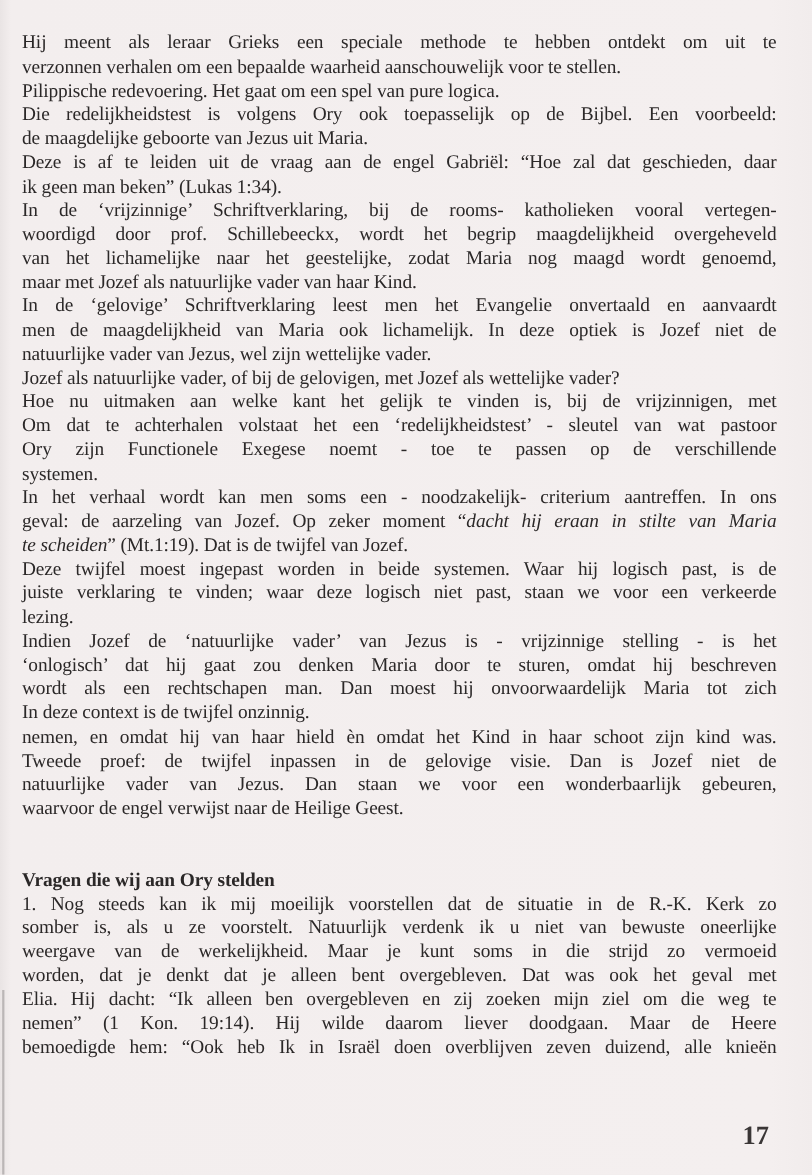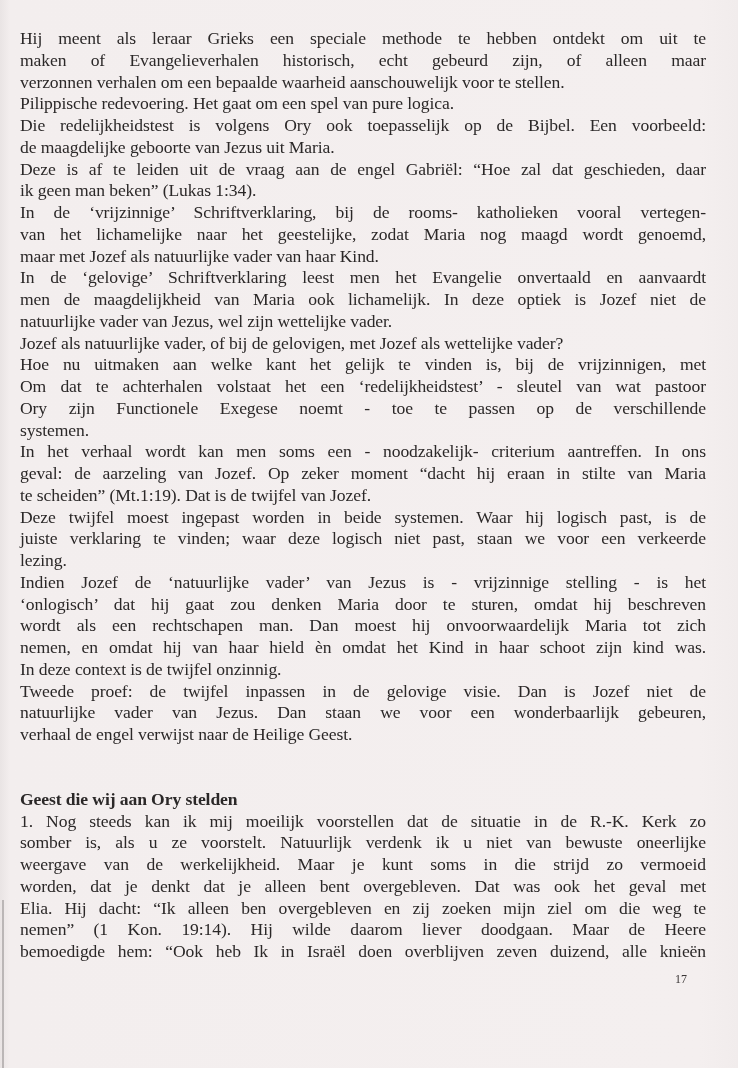--- a/index.html
+++ b/index.html
@@ -28,57 +28,57 @@
     white-space: nowrap;
     text-align: justify; text-align-last: justify;
     overflow: visible;
   }
   .line.last { text-align-last: left; }
   .spacer { height: 43px; }
   .heading {
     font-weight: bold; height: 21.75px; line-height: 21.75px;
     white-space: nowrap;
   }
-  .it { }
+  .it { font-style: italic; }
   .page-number {
-    position: absolute; left: 675px; top: 972px;
-    font-family: "Liberation Serif", serif; font-size: 12px; color: #3a3636;
+    position: absolute; left: 675px; top: 1020px;
+    font-family: "Liberation Serif", serif; font-size: 24px; color: #3a3636; font-weight: bold;
   }
 </style>
 </head>
 <body>
 
 <div class="page">
   <div class="edge-line"></div>
 
   <div class="text">
     <div style="height:24px"></div>
 
     <div>
       <div class="line">Hij meent als leraar Grieks een speciale methode te hebben ontdekt om uit te</div>
-      <div class="line">maken of Evangelieverhalen historisch, echt gebeurd zijn, of alleen maar</div>
       <div class="line last">verzonnen verhalen om een bepaalde waarheid aanschouwelijk voor te stellen.</div>
     </div>
 
     <div>
       <div class="line last">Pilippische redevoering. Het gaat om een spel van pure logica.</div>
     </div>
 
     <div>
       <div class="line">Die redelijkheidstest is volgens Ory ook toepasselijk op de Bijbel. Een voorbeeld:</div>
       <div class="line last">de maagdelijke geboorte van Jezus uit Maria.</div>
     </div>
 
     <div>
       <div class="line">Deze is af te leiden uit de vraag aan de engel Gabriël: “Hoe zal dat geschieden, daar</div>
       <div class="line last">ik geen man beken” (Lukas 1:34).</div>
     </div>
 
     <div>
       <div class="line">In de ‘vrijzinnige’ Schriftverklaring, bij de rooms- katholieken vooral vertegen-</div>
+      <div class="line">woordigd door prof. Schillebeeckx, wordt het begrip maagdelijkheid overgeheveld</div>
       <div class="line">van het lichamelijke naar het geestelijke, zodat Maria nog maagd wordt genoemd,</div>
       <div class="line last">maar met Jozef als natuurlijke vader van haar Kind.</div>
     </div>
 
     <div>
       <div class="line">In de ‘gelovige’ Schriftverklaring leest men het Evangelie onvertaald en aanvaardt</div>
       <div class="line">men de maagdelijkheid van Maria ook lichamelijk. In deze optiek is Jozef niet de</div>
       <div class="line last">natuurlijke vader van Jezus, wel zijn wettelijke vader.</div>
     </div>
 
@@ -102,34 +102,34 @@
     <div>
       <div class="line">Deze twijfel moest ingepast worden in beide systemen. Waar hij logisch past, is de</div>
       <div class="line">juiste verklaring te vinden; waar deze logisch niet past, staan we voor een verkeerde</div>
       <div class="line last">lezing.</div>
     </div>
 
     <div>
       <div class="line">Indien Jozef de ‘natuurlijke vader’ van Jezus is - vrijzinnige stelling - is het</div>
       <div class="line">‘onlogisch’ dat hij gaat zou denken Maria door te sturen, omdat hij beschreven</div>
       <div class="line">wordt als een rechtschapen man. Dan moest hij onvoorwaardelijk Maria tot zich</div>
+      <div class="line last">In deze context is de twijfel onzinnig.</div>
       <div class="line">nemen, en omdat hij van haar hield èn omdat het Kind in haar schoot zijn kind was.</div>
-      <div class="line last">In deze context is de twijfel onzinnig.</div>
     </div>
 
     <div>
       <div class="line">Tweede proef: de twijfel inpassen in de gelovige visie. Dan is Jozef niet de</div>
       <div class="line">natuurlijke vader van Jezus. Dan staan we voor een wonderbaarlijk gebeuren,</div>
-      <div class="line last">verhaal de engel verwijst naar de Heilige Geest.</div>
+      <div class="line last">waarvoor de engel verwijst naar de Heilige Geest.</div>
     </div>
 
     <div class="spacer"></div>
 
     <div>
-      <div class="heading">Geest die wij aan Ory stelden</div>
+      <div class="heading">Vragen die wij aan Ory stelden</div>
       <div class="line">1. Nog steeds kan ik mij moeilijk voorstellen dat de situatie in de R.-K. Kerk zo</div>
       <div class="line">somber is, als u ze voorstelt. Natuurlijk verdenk ik u niet van bewuste oneerlijke</div>
       <div class="line">weergave van de werkelijkheid. Maar je kunt soms in die strijd zo vermoeid</div>
       <div class="line">worden, dat je denkt dat je alleen bent overgebleven. Dat was ook het geval met</div>
       <div class="line">Elia. Hij dacht: “Ik alleen ben overgebleven en zij zoeken mijn ziel om die weg te</div>
       <div class="line">nemen” (1 Kon. 19:14). Hij wilde daarom liever doodgaan. Maar de Heere</div>
       <div class="line">bemoedigde hem: “Ook heb Ik in Israël doen overblijven zeven duizend, alle knieën</div>
     </div>
   </div>
 

